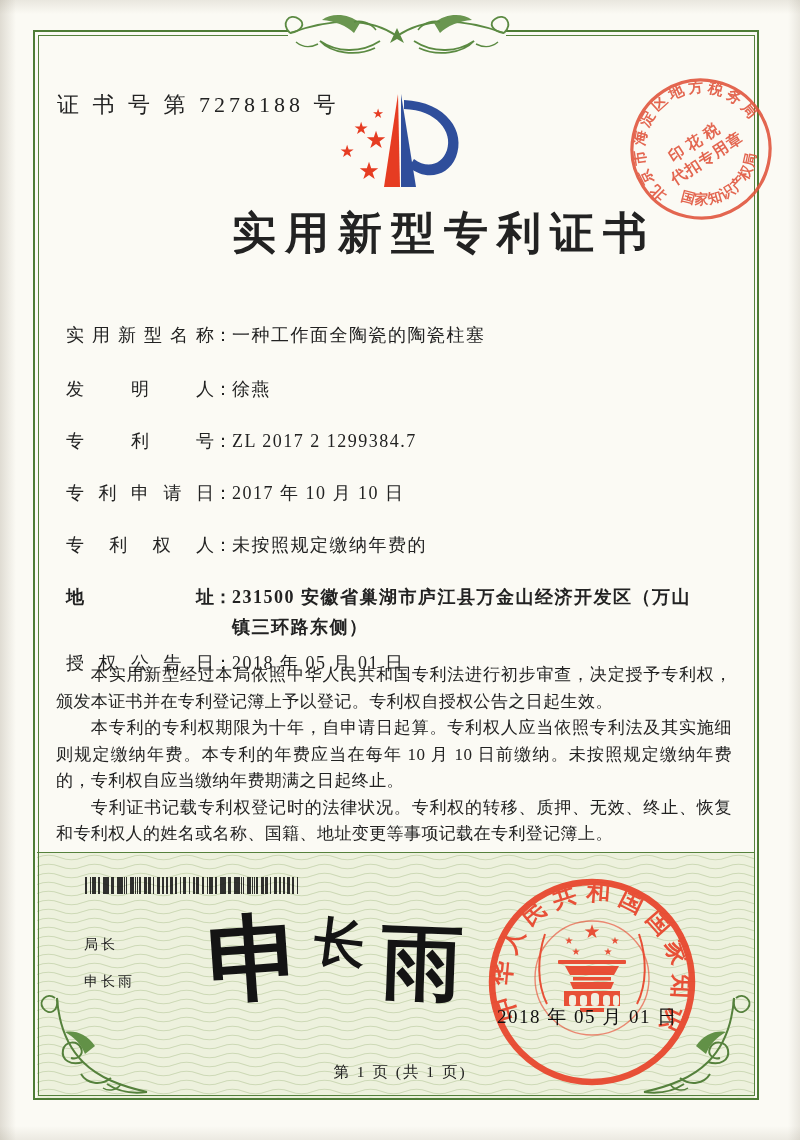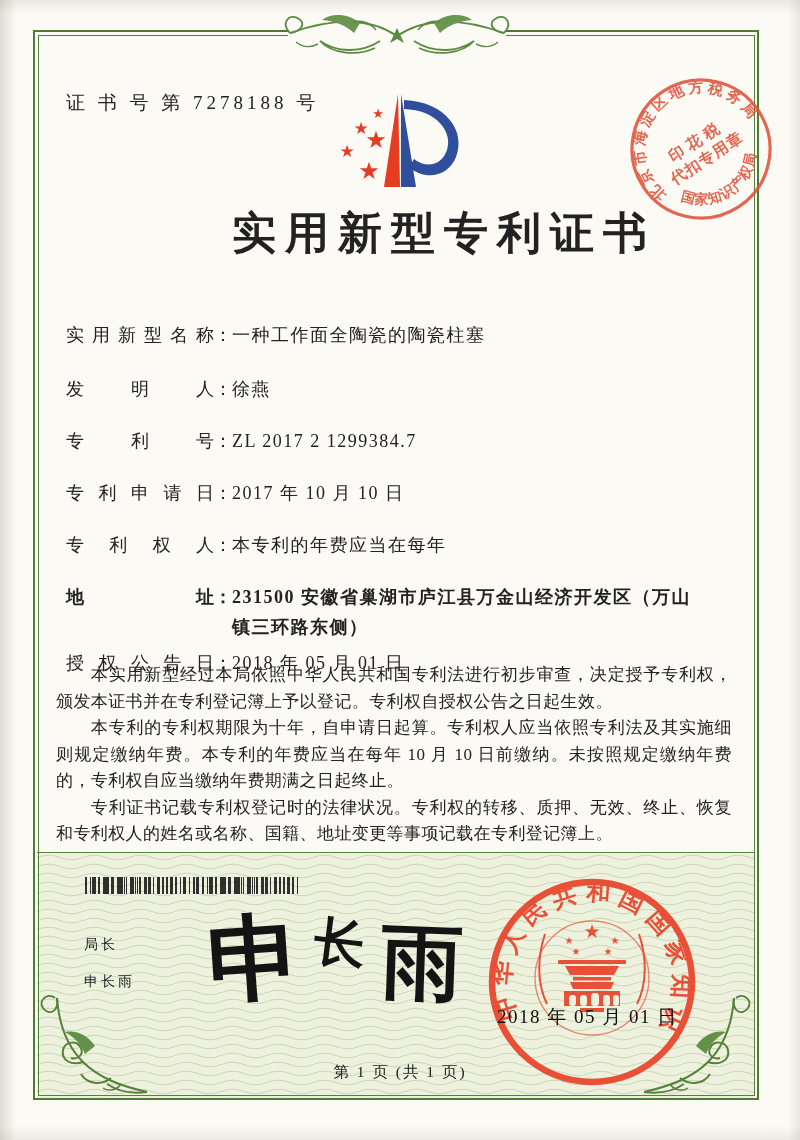--- a/index.html
+++ b/index.html
@@ -9,21 +9,21 @@
     background:
       linear-gradient(90deg, rgba(140,130,112,.25), rgba(140,130,112,0) 16px),
       linear-gradient(270deg, rgba(140,130,112,.16), rgba(140,130,112,0) 12px),
       linear-gradient(180deg, rgba(140,130,112,.16), rgba(140,130,112,0) 14px),
       linear-gradient(0deg, rgba(140,130,112,.14), rgba(140,130,112,0) 14px),
       #fbfaf4;
   }
   .frame-outer{position:absolute; left:33px; top:30px; width:722px; height:1066px;
     border:2.5px solid #4e7c36; z-index:1;}
   .frame-inner{position:absolute; inset:2.5px; border:1px solid #55813c;}
-  .cert-no{position:absolute; left:66px; top:90px; font-size:19px; letter-spacing:4px; z-index:3;}
+  .cert-no{position:absolute; left:57px; top:90px; font-size:22px; letter-spacing:4px; z-index:3;}
   .logo{position:absolute; left:325px; top:88px; width:150px; height:128px; z-index:2;}
   .title{position:absolute; left:0; top:204px; width:100%; text-align:center;
     font-size:44px; font-weight:700; letter-spacing:9px; z-index:3;margin-left:44px;}
   .fields{position:absolute; left:66px; top:320px; width:676px; font-size:18px; z-index:3;}
   .frow{line-height:30px; white-space:nowrap;}
   .frow.m1{margin-bottom:24px;} .frow.m2{margin-bottom:22px;}
   .flabel{display:inline-block; width:148px; text-align:justify; text-align-last:justify; vertical-align:top;}
   .fcolon{display:inline-block; vertical-align:top;}
   .fvalue{display:inline-block; letter-spacing:1.5px; vertical-align:top;}
   .frow.addr{white-space:normal; margin-bottom:6px;font-weight:bold;}
@@ -119,21 +119,21 @@
     <div class="frow m2">
       <span class="flabel">发明人</span><span class="fcolon">：</span><span class="fvalue">徐燕</span>
     </div>
     <div class="frow m2">
       <span class="flabel">专利号</span><span class="fcolon">：</span><span class="fvalue">ZL 2017 2 1299384.7</span>
     </div>
     <div class="frow m2">
       <span class="flabel">专利申请日</span><span class="fcolon">：</span><span class="fvalue">2017 年 10 月 10 日</span>
     </div>
     <div class="frow m2">
-      <span class="flabel">专利权人</span><span class="fcolon">：</span><span class="fvalue">本专利的年费应当在每年</span>
+      <span class="flabel">专利权人</span><span class="fcolon">：</span><span class="fvalue">未按照规定缴纳年费的</span>
     </div>
     <div class="frow addr">
       <span class="flabel">地址</span><span class="fcolon">：</span><span class="fvalue">231500 安徽省巢湖市庐江县万金山经济开发区（万山镇三环路东侧）</span>
     </div>
     <div class="frow auth">
       <span>
         <span class="flabel">授权公告日</span><span class="fcolon">：</span><span class="fvalue">2018 年 05 月 01 日</span>
       </span>
     </div>
   </div>

